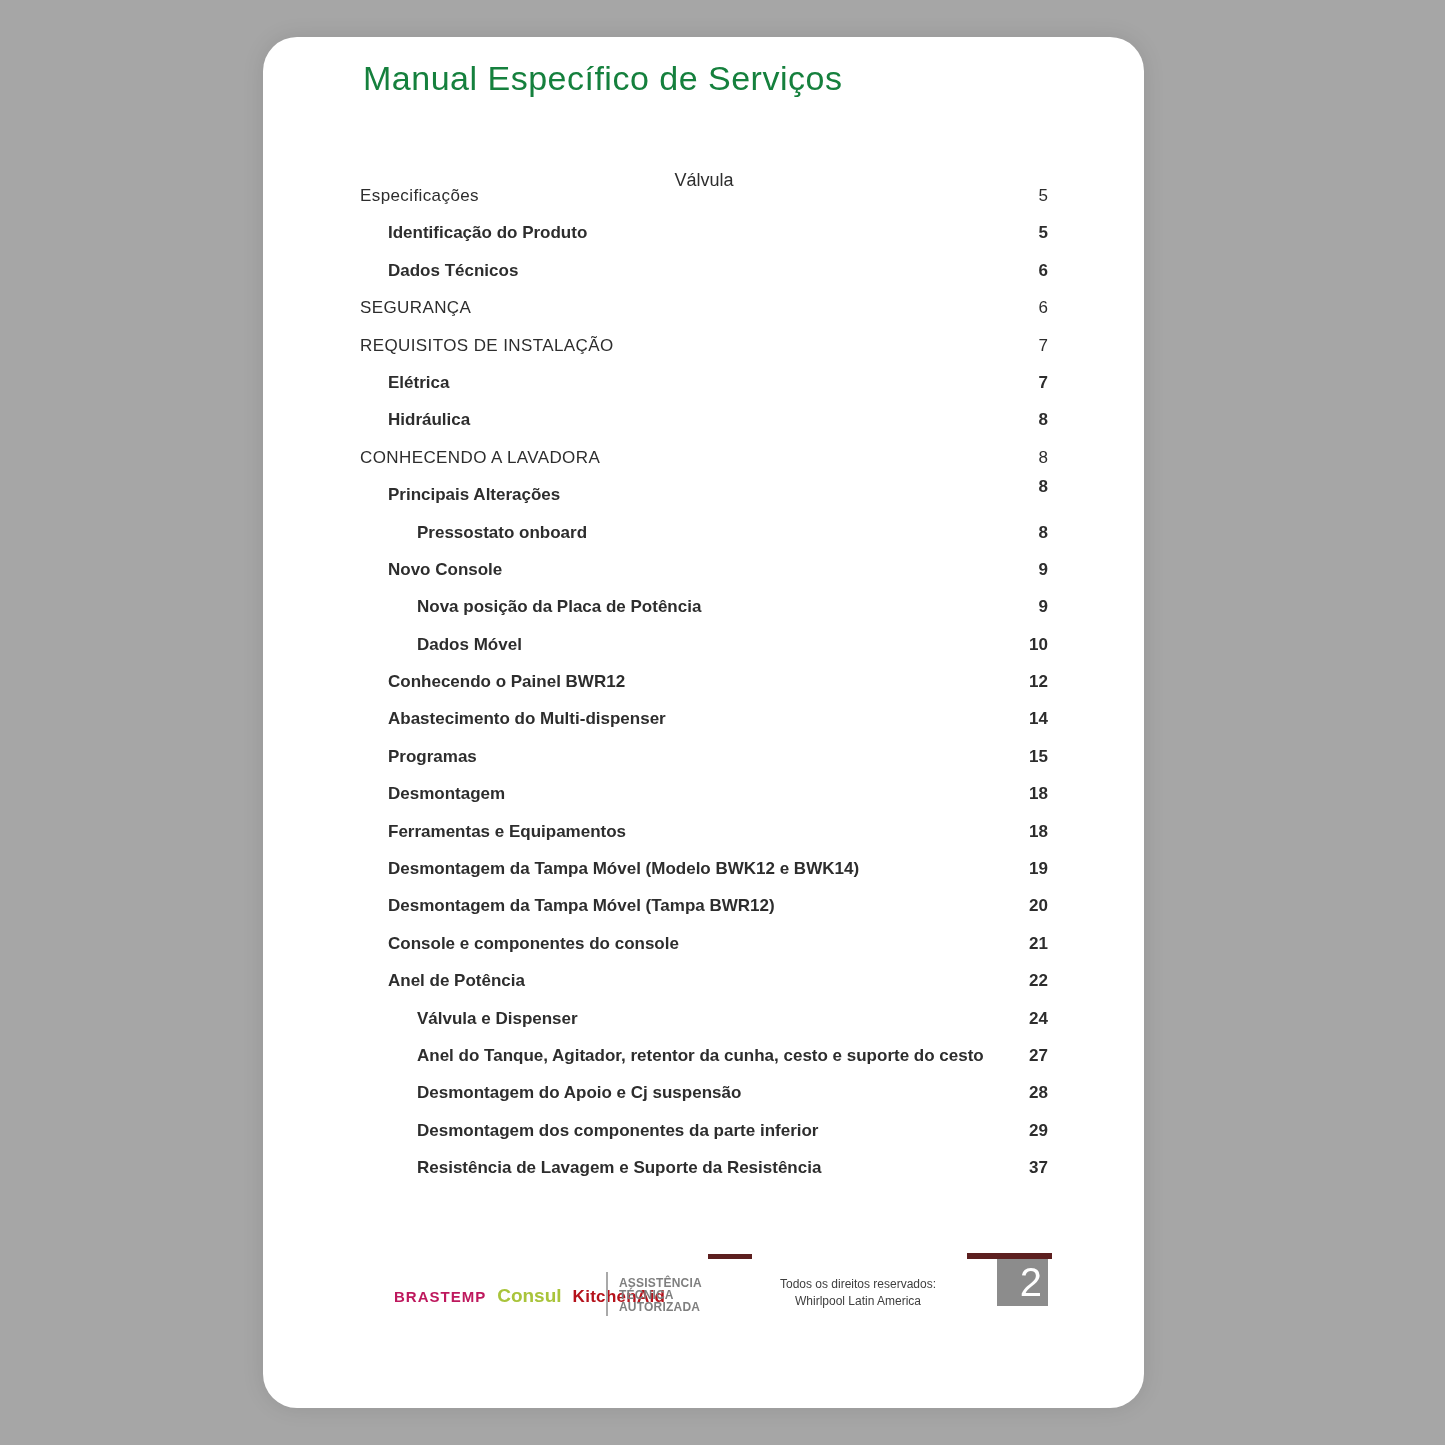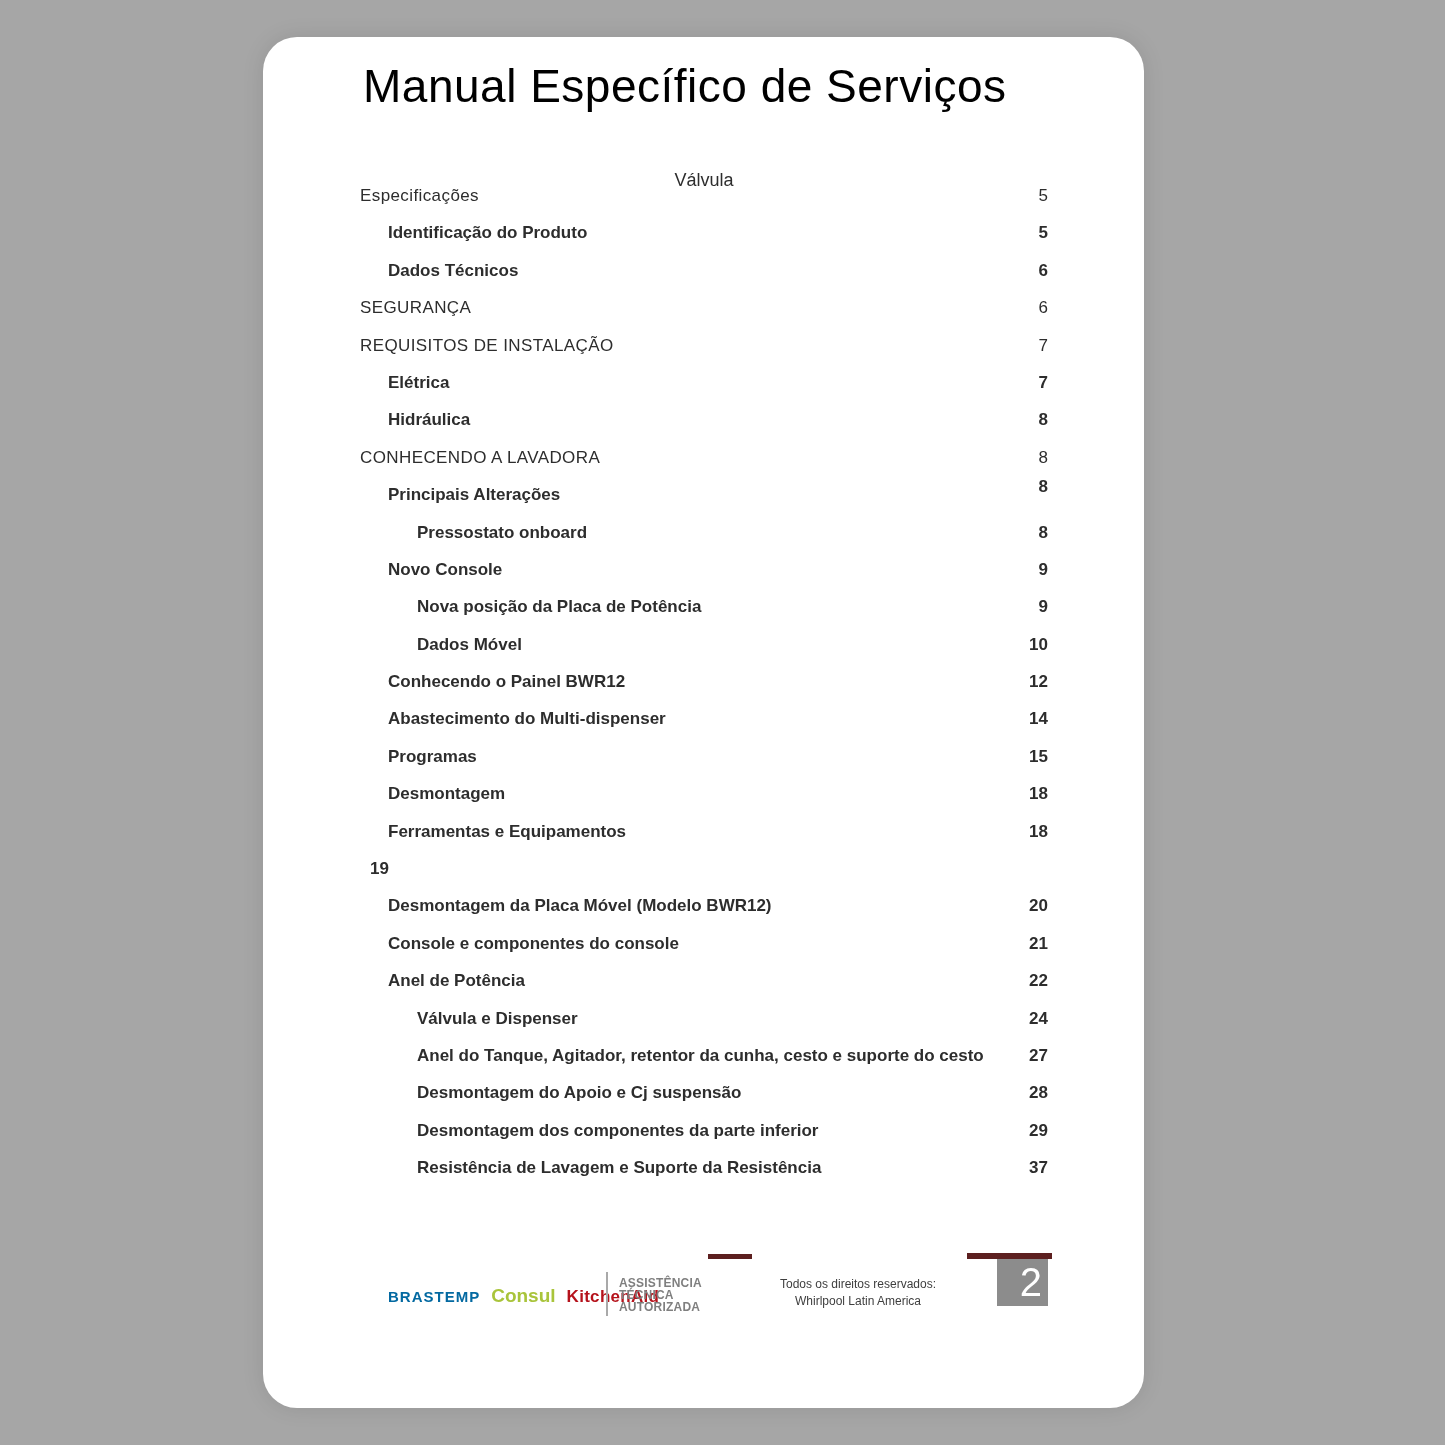--- a/index.html
+++ b/index.html
@@ -15,24 +15,24 @@
     left: 263px; top: 37px;
     width: 881px; height: 1371px;
     background: #ffffff;
     border-radius: 34px;
     box-shadow: 0 0 22px rgba(0,0,0,0.10);
   }
   .title {
     position: absolute;
     left: 100px; top: 22px;
     margin: 0;
-    font-size: 46px;
+    font-size: 34px;
     font-weight: 400;
     letter-spacing: 0.5px;
-    color: #000000;
+    color: #15803d;
     white-space: nowrap;
   }
   .toc {
     position: absolute;
     left: 97px; top: 130px;
     width: 688px;
   }
   .toc-heading {
     font-size: 18px;
     line-height: 26px;
@@ -197,24 +197,25 @@
   </div>
         <div class="toc-row level-1">
     <span class="toc-label">Desmontagem</span>
     <span class="toc-page">18</span>
   </div>
         <div class="toc-row level-1">
     <span class="toc-label">Ferramentas e Equipamentos</span>
     <span class="toc-page">18</span>
   </div>
         <div class="toc-row level-1">
+    <span class="toc-label">Desmontagem da Tampa Móvel (Modelo BWK12 e BWK14)</span>
     <span class="toc-page">19</span>
   </div>
         <div class="toc-row level-1">
-    <span class="toc-label">Desmontagem da Placa Móvel (Modelo BWR12)</span>
+    <span class="toc-label">Desmontagem da Tampa Móvel (Tampa BWR12)</span>
     <span class="toc-page">20</span>
   </div>
         <div class="toc-row level-1">
     <span class="toc-label">Console e componentes do console</span>
     <span class="toc-page">21</span>
   </div>
         <div class="toc-row level-1">
     <span class="toc-label">Anel de Potência</span>
     <span class="toc-page">22</span>
   </div>
@@ -239,21 +240,21 @@
     <span class="toc-page">37</span>
   </div>
       </div>
   </div>
 
   <div class="bar-small"></div>
   <div class="bar-long"></div>
   <div class="page-square">2</div>
 
   <div class="brands" id="brands">
-      <span class="brand brand-brastemp" style="color: #0369a1;">BRASTEMP</span>
+      <span class="brand brand-brastemp" style="color: #be185d; margin-left: 6px;">BRASTEMP</span>
       <span class="brand brand-consul" style="color: rgb(169, 196, 59);">Consul</span>
       <span class="brand brand-kitchenaid" style="color: rgb(181, 18, 27);">KitchenAid</span>
     </div>
   <div class="brand-divider"></div>
   <div class="assistencia">ASSISTÊNCIA
 TÉCNICA
 AUTORIZADA</div>
   <div class="rights">Todos os direitos reservados:
 Whirlpool Latin America</div>
 

